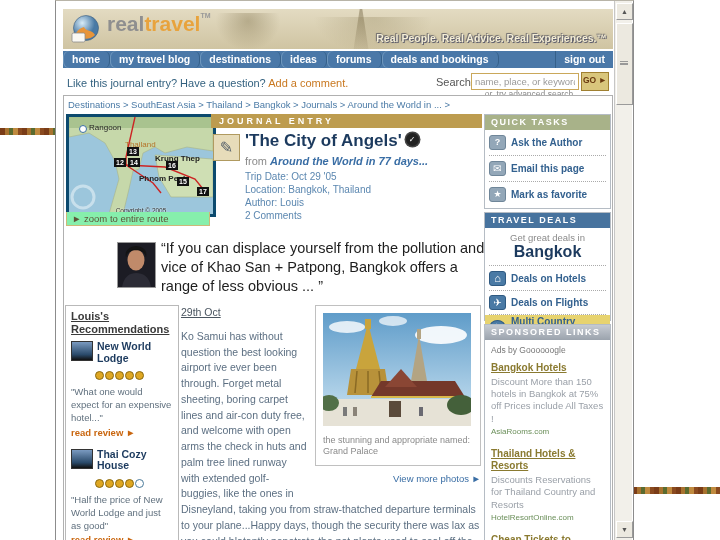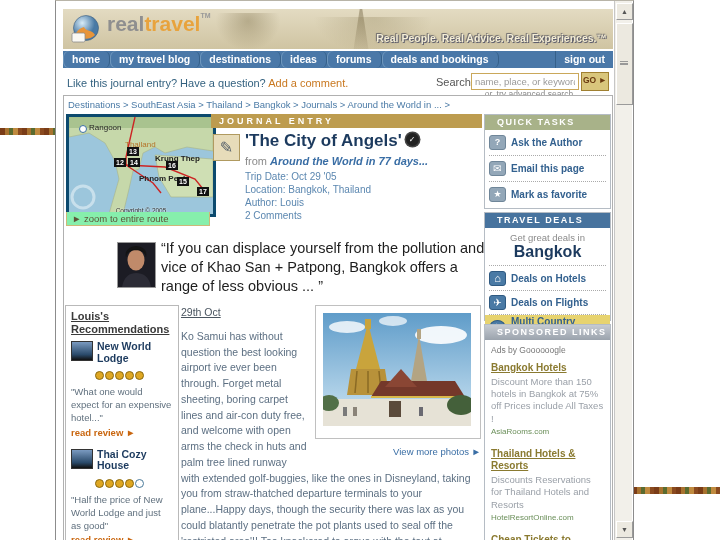--- a/index.html
+++ b/index.html
@@ -107,21 +107,21 @@
   #text-col{left:117px;top:209px;width:300px;font-size:10.5px;color:#5c6f82;line-height:1.5;}
   #photo-wrap{float:right;width:166px;margin:0 0 4px 8px;}
   #photo-frame{border:1px solid #c0c0c0;background:#fff;padding:7px;}
   #photo-caption{font-size:9px;color:#8a8a8a;line-height:1.3;margin-top:4px;}
   #view-more{text-align:right;font-size:9.5px;color:#3a6ea5;margin-top:6px;cursor:pointer;}
   #entry-date{display:inline-block;color:#4a5560;text-decoration:underline;margin-bottom:8px;cursor:pointer;}
   #entry-body{margin:0;}
 
   
   .side-box{left:420px;width:127px;border:1px solid #b5bcc4;background:#fff;box-sizing:border-box;}
-  .side-head{height:15px;color:#fff;font-size:9px;font-weight:bold;letter-spacing:1.5px;line-height:15px;padding-left:12px;}
+  .side-head{height:15px;color:#fff;font-size:9px;font-weight:bold;letter-spacing:1.5px;line-height:15px;padding-left:6px;}
   #quick-tasks{top:18px;height:95px;}
   #quick-tasks .side-head{background:#a8b289;}
   #travel-deals{top:116px;height:109px;}
   #travel-deals .side-head{background:#47739e;}
   #sponsored{top:228px;height:222px;}
   #sponsored .side-head{background:linear-gradient(#c6cbd2,#9ba3ad);}
   .task-row{display:flex;align-items:center;height:25px;margin:0 4px;border-bottom:1px dotted #aaa;cursor:pointer;}
   .task-row:last-child{border-bottom:none;}
   .task-icon{width:15px;height:13px;background:#93a7b8;border:1px solid #6f8699;border-radius:3px;color:#fff;
              font-size:9px;font-weight:bold;text-align:center;line-height:13px;margin-right:5px;flex:0 0 auto;}
@@ -279,20 +279,21 @@
               <polygon points="78,56 62,74 94,74" fill="#8a4634"></polygon>
               <line x1="48" y1="84" x2="142" y2="84" stroke="#d9b84a" stroke-width="2"></line>
               <rect x="0" y="86" width="148" height="27" fill="#e6e2d6"></rect>
               <rect x="66" y="88" width="12" height="16" fill="#5a4a3a"></rect>
               <rect x="20" y="94" width="4" height="9" fill="#7a7a7a"></rect>
               <rect x="30" y="94" width="4" height="9" fill="#8a8378"></rect>
               <rect x="96" y="94" width="4" height="9" fill="#6a6a72"></rect>
               <ellipse cx="138" cy="92" rx="14" ry="10" fill="#44603a"></ellipse>
               <ellipse cx="6" cy="90" rx="10" ry="8" fill="#527048"></ellipse>
             </svg>
+            <div id="photo-caption">the stunning and appropriate named: Grand Palace</div>
           </div>
           <div id="view-more">View more photos ►</div>
         </div>
         <span id="entry-date">29th Oct</span>
         <p id="entry-body">Ko Samui has without question the best looking airport ive ever been through. Forget metal sheeting, boring carpet lines and air-con duty free, and welcome with open arms the check in huts and palm tree lined runway with extended golf-buggies, like the ones in Disneyland, taking you from straw-thatched departure terminals to your plane...Happy days, though the security there was lax as you could blatantly penetrate the pot plants used to seal off the 'restricted area'!! Too knackered to argue with the tout at Bangkok and accepted the 1200Baht double deluxe room at New World Lodge Hotel which i later discovered is also the meeting point for my Cambodian tour early next month!!</p>
       </div>
 
       <div id="quick-tasks" class="abs side-box">
         <div class="side-head">QUICK TASKS</div>
         <div class="task-row">
@@ -330,21 +331,21 @@
       <div id="sponsored" class="abs side-box">
         <div class="side-head">SPONSORED LINKS</div>
         <div id="ads-by">Ads by Goooooogle</div>
         <div class="ad">
           <div class="ad-title">Bangkok Hotels</div>
           <div class="ad-body">Discount More than 150 hotels in Bangkok at 75% off Prices include All Taxes !</div>
           <div class="ad-url">AsiaRooms.com</div>
         </div>
         <div class="ad">
           <div class="ad-title">Thailand Hotels &amp; Resorts</div>
-          <div class="ad-body">Discounts Reservations for Thailand Hotels and Resorts</div>
+          <div class="ad-body">Discounts Reservations for Thailand Country and Resorts</div>
           <div class="ad-url">HotelResortOnline.com</div>
         </div>
         <div class="ad">
           <div class="ad-title">Cheap Tickets to Bangkok</div>
         </div>
       </div>
     </div>
   </div>
 
   <div id="scrollbar" class="abs">

